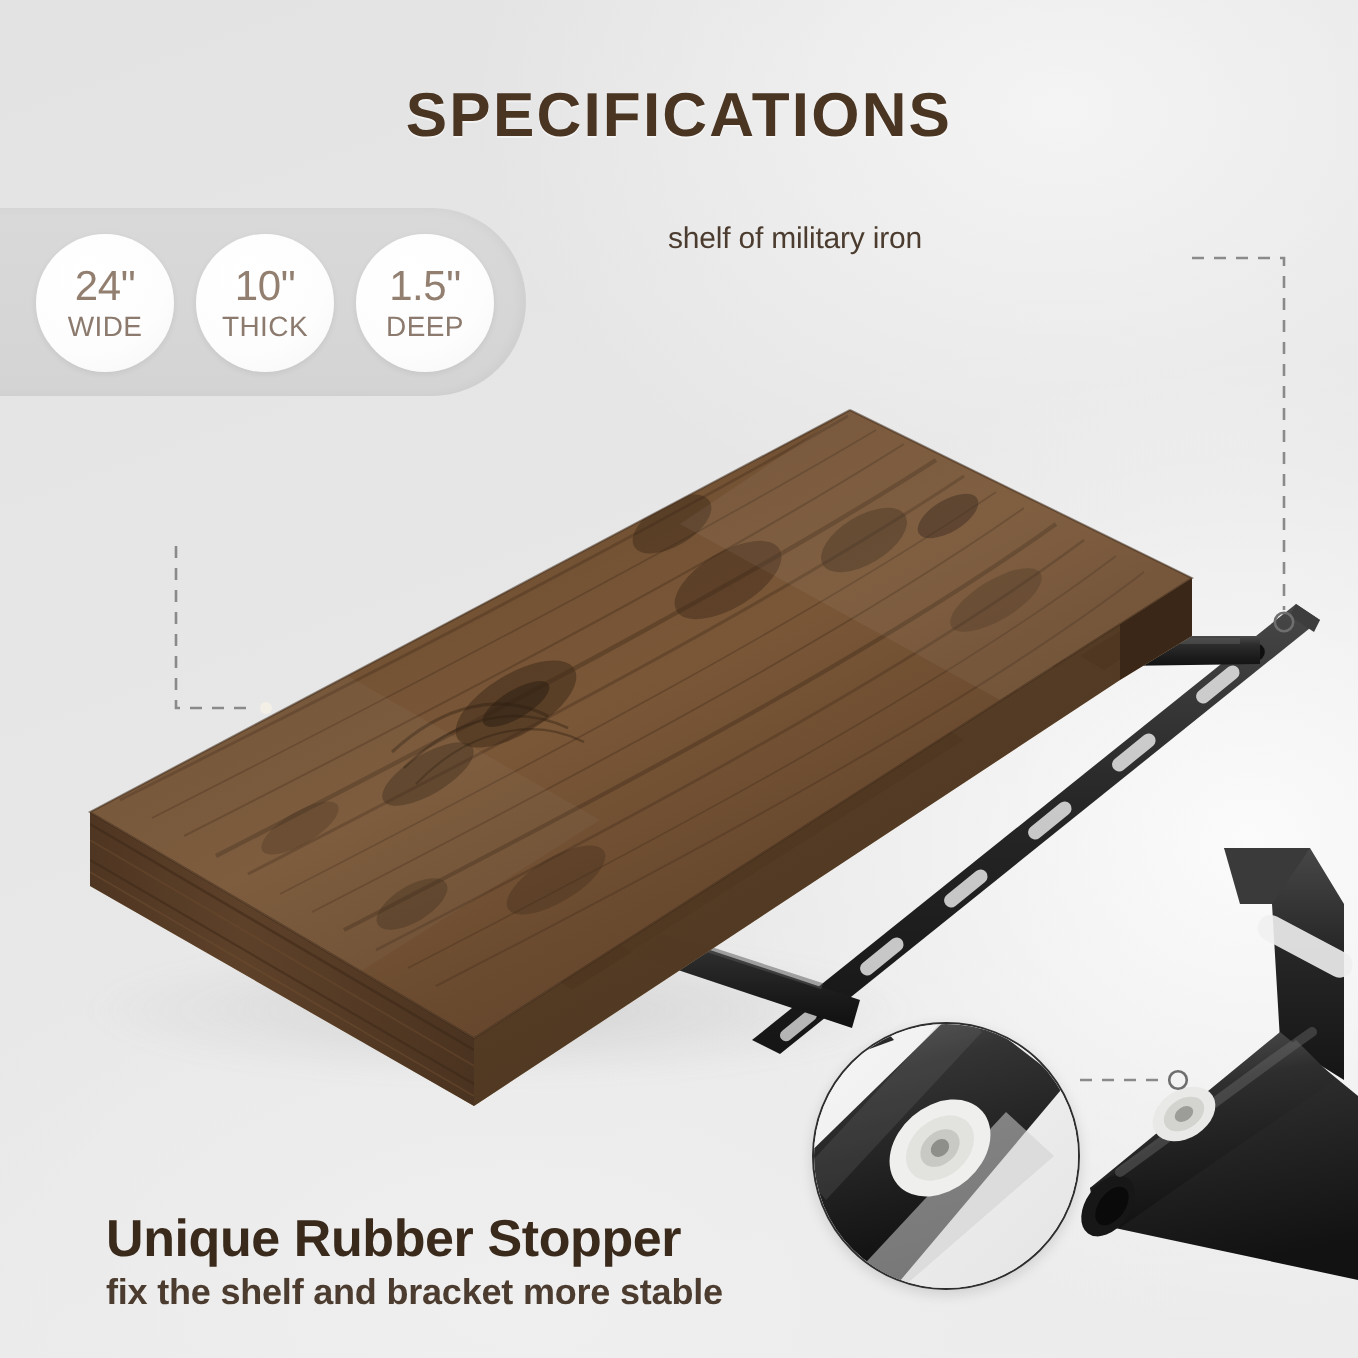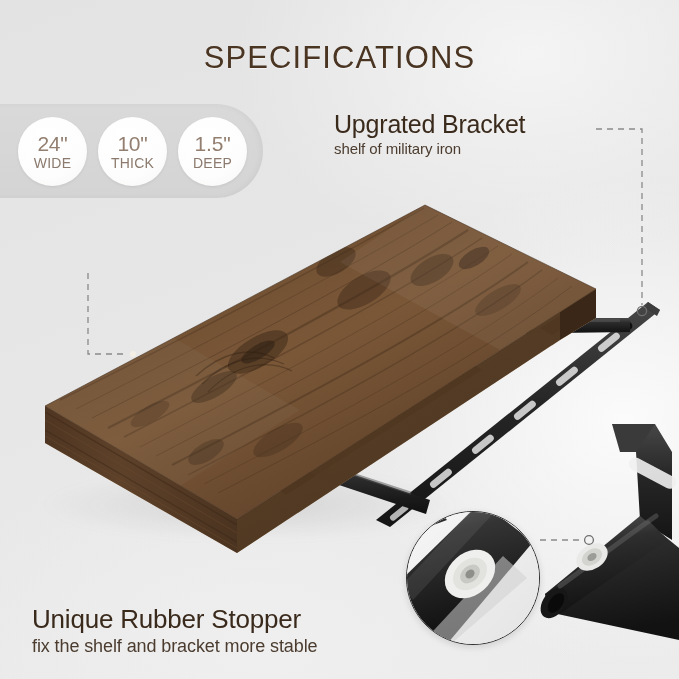--- a/index.html
+++ b/index.html
@@ -13,21 +13,21 @@
     background:
       radial-gradient(ellipse 420px 300px at 78% 8%, #f4f4f4 0%, rgba(244,244,244,0) 70%),
       radial-gradient(ellipse 380px 340px at 92% 62%, #fbfbfb 0%, rgba(251,251,251,0) 72%),
       radial-gradient(ellipse 460px 280px at 38% 96%, #efefef 0%, rgba(239,239,239,0) 75%),
       linear-gradient(160deg,#e3e3e3 0%,#e7e7e7 45%,#ececec 100%);
   }
 
   
   .title{
     position:absolute;left:0;top:40px;width:679px;text-align:center;
-    font-size:31px;font-weight:normal;letter-spacing:1.1px;
+    font-size:31px;font-weight:bold;letter-spacing:1.1px;
     color:#4a3422;
     text-shadow:0 1px 0 rgba(255,255,255,.5);
   }
 
   
   .dim-panel{
     position:absolute;left:-18px;top:104px;width:281px;height:94px;
     background:linear-gradient(180deg,#d9d9d9 0%,#d4d4d4 100%);
     border-radius:0 47px 47px 0;
     box-shadow:inset -2px 0 6px rgba(0,0,0,.04);
@@ -43,21 +43,21 @@
   }
   .badge .num{font-size:21px;color:#937f70;letter-spacing:-.2px;margin-bottom:2px;}
   .badge .lbl{font-size:14px;color:#8b7a6d;letter-spacing:.2px;}
 
   
   .callout{position:absolute;}
   .callout .head{font-size:25px;color:#3a2a1c;letter-spacing:-.2px;white-space:nowrap;}
   .callout .sub{font-size:15px;color:#4b3c2f;letter-spacing:-.1px;white-space:nowrap;margin-top:1px;}
   #co-bracket{left:334px;top:110px;}
   #co-wood{left:18px;top:225px;}
-  #co-stopper{left:32px;top:604px;}
+  #co-stopper{left:53px;top:604px;font-weight:bold;}
   #co-stopper .head{font-size:26px;}
   #co-stopper .sub{font-size:18px;}
 
   
   #leaders{position:absolute;left:0;top:0;width:679px;height:679px;pointer-events:none;}
 
   
   #board{position:absolute;left:0;top:0;width:679px;height:679px;}
 
   
@@ -316,21 +316,20 @@
       <div class="num">10"</div>
       <div class="lbl">THICK</div>
     </div>
     <div class="badge">
       <div class="num">1.5"</div>
       <div class="lbl">DEEP</div>
     </div>
   </div>
 
   <div class="callout" id="co-bracket">
-    <div class="head">Upgrated Bracket</div>
     <div class="sub">shelf of military iron</div>
   </div>
 
 
   <div class="callout" id="co-stopper">
     <div class="head">Unique Rubber Stopper</div>
     <div class="sub">fix the shelf and bracket more stable</div>
   </div>
 
 </div>

